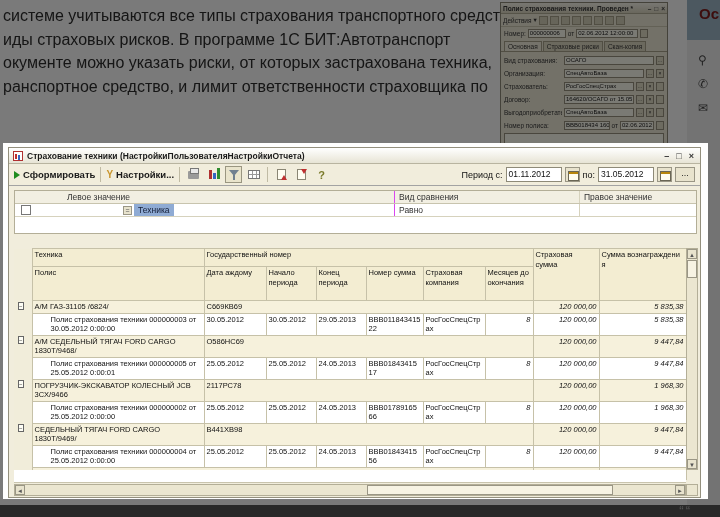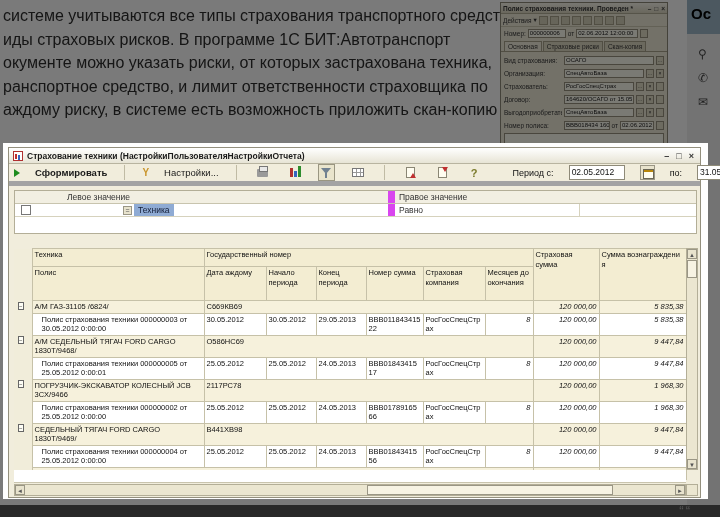--- a/index.html
+++ b/index.html
@@ -4,22 +4,22 @@
 <style>
   html,body{margin:0;padding:0;}
   .stage{position:relative;width:720px;height:517px;overflow:hidden;background:#ffffff;
          font-family:"Liberation Sans", sans-serif;}
   .stage *{box-sizing:border-box;}
 
   
   .article{position:absolute;left:3px;top:4px;width:505px;font-size:16px;line-height:23.5px;
            color:#2e2e2e;white-space:nowrap;}
   .side-panel{position:absolute;left:687px;top:0;width:33px;height:505px;background:#f1f1f1;}
-  .side-head{height:34px;background:#9fb9c9;color:#000000;font-weight:bold;font-size:15px;
-             padding:5px 0 0 4px;}
+  .side-head{height:40px;background:#9fb9c9;color:#7f1d1d;font-weight:bold;font-size:15px;
+             padding:5px 0 0 12px;}
   .side-icons{padding:8px 0 0 11px;color:#4a4a4a;font-size:12px;line-height:24px;}
   .bottom-bar{position:absolute;left:0;top:505px;width:720px;height:12px;background:#565656;}
   .bottom-bar .quotes{position:absolute;right:28px;top:-2px;color:#a9a9a9;font-size:13px;letter-spacing:2px;}
 
   
   .dlg{position:absolute;left:500px;top:2px;width:168px;height:150px;background:#f0ecda;
        border:1px solid #8f8b7a;font-size:6.5px;color:#3a3a3a;}
   .dlg-title{display:flex;align-items:center;height:11px;background:linear-gradient(#fbf9ef,#ddd8c2);
              border-bottom:1px solid #b5b09a;font-weight:bold;padding:0 2px;gap:2px;}
   .dlg-title .t{flex:1;overflow:hidden;white-space:nowrap;}
@@ -49,24 +49,24 @@
   .win{position:absolute;left:5px;top:4px;width:693px;height:351px;background:#f1eddc;
        border:1px solid #94907e;font-size:9px;color:#1a1a1a;}
   .win-title{display:flex;align-items:center;height:16px;background:linear-gradient(#ffffff,#e7e4d5);
              border-bottom:1px solid #b8b4a0;padding:0 4px;gap:4px;}
   .win-title .t{flex:1;font-weight:bold;font-size:8.5px;white-space:nowrap;overflow:hidden;}
   .win-ico{width:10px;height:10px;background:#fff;border:1px solid #b03030;position:relative;flex:none;}
   .win-ico::after{content:"";position:absolute;left:1px;bottom:1px;width:2px;height:5px;background:#c03030;
                   box-shadow:3px 1px 0 #3565c0;}
   .win-ctrl{display:flex;gap:7px;font-size:9px;font-weight:bold;color:#333;margin-right:2px;}
 
-  .toolbar{display:flex;align-items:center;height:22px;padding:0 5px;gap:15px;
-           border-bottom:5px solid #a3a3a3;}
+  .toolbar{display:flex;align-items:center;height:22px;padding:0 5px;gap:3px;
+           border-bottom:1px solid #a3a3a3;}
   .tlabel{font-size:9.5px;font-weight:bold;}
-  .tlabel2{font-size:9.5px;}
+  .tlabel2{font-size:9.5px;font-weight:bold;}
   .sep{width:1px;height:15px;background:#c0bba4;margin:0 2px;flex:none;}
   .tbtn{width:17px;height:17px;display:flex;align-items:center;justify-content:center;
         border:1px solid transparent;flex:none;}
   .tbtn.active{background:#e9e4cc;border-color:#9a9681;}
   .ic-run{width:0;height:0;border-left:6px solid #1e8c1e;border-top:4px solid transparent;
           border-bottom:4px solid transparent;flex:none;}
   .ic-wrench{color:#c9952c;font-weight:bold;font-size:10px;flex:none;}
   .ic-printer{width:11px;height:8px;background:#9a9a9a;border-radius:1px;position:relative;}
   .ic-printer::before{content:"";position:absolute;left:2px;top:-3px;width:7px;height:4px;background:#e8e8e8;
                       border:1px solid #777;}
@@ -96,21 +96,21 @@
   .calbtn::after{content:"";position:absolute;left:2px;top:3px;width:9px;height:8px;border:1px solid #6a6655;
       background:linear-gradient(to bottom,#b8860b 2px,#fffdf0 2px);}
   .dotbtn{width:20px;height:15px;background:#e8e3cd;border:1px solid #9a9685;font-size:9px;
           line-height:10px;text-align:center;flex:none;}
 
   
   .filterbox{position:absolute;left:5px;top:42px;width:683px;height:44px;background:#fff;
              border:1px solid #b3ae97;}
   .frow{display:flex;height:13px;border-bottom:1px solid #d6d2bd;font-size:8.5px;color:#333;}
   .frow.head{background:#f2efe2;border-bottom:1px solid #c8c4ae;}
-  .fc1{width:380px;border-right:7px solid #d946ef;display:flex;align-items:center;}
+  .fc1{width:380px;border-right:1px solid #d946ef;display:flex;align-items:center;}
   .fc2{width:185px;border-right:1px solid #d6d2bd;padding-left:4px;display:flex;align-items:center;}
   .fc3{flex:1;padding-left:4px;display:flex;align-items:center;}
   .frow.head .fc1{padding-left:52px;}
   .fcheck{width:10px;height:10px;border:1px solid #777;background:#fff;margin-left:6px;flex:none;}
   .felem{margin-left:92px;width:9px;height:9px;border:1px solid #9a9685;background:#e8e3cd;
          font-size:7px;line-height:7px;text-align:center;color:#555;flex:none;}
   .fchip{background:#8fabd4;color:#141e38;padding:1px 4px;margin-left:2px;}
 
   
   .rtable{position:absolute;left:5px;top:100px;border-collapse:collapse;table-layout:fixed;
@@ -118,21 +118,21 @@
   .rtable th,.rtable td{border:1px solid #c6c1a8;padding:1px 2px;vertical-align:top;overflow:hidden;}
   .rtable th{background:#f3edd2;font-weight:normal;text-align:left;}
   .rtable col.cg{width:18px;}
   .rtable td.gut{background:#f1edda;border-top:none;border-bottom:none;border-left:none;padding:0;}
   .exp{width:8px;height:8px;border:1px solid #666;background:#fdfdf5;font-size:6px;line-height:6px;
        text-align:center;color:#333;margin:1px 0 0 4px;}
   .branch{display:block;width:1px;height:100%;background:#a39e8a;margin-left:8px;}
   tr.group td{background:#f6f1dc;}
   tr.total td{background:#f6f1dc;font-weight:bold;font-size:8px;}
   tr.detail td{background:#fff;}
-  td.ind{padding-left:9px;}
+  td.ind{padding-left:18px;}
   td.num{text-align:right;font-style:italic;}
   td.brk{word-break:break-all;}
   th.brk{word-break:break-all;margin-left:7px;}
   .underrun{position:absolute;left:5px;top:322px;width:672px;height:13px;background:#fff;
             border-bottom:1px solid #c9c4ad;}
 
   
   .vscroll{position:absolute;left:677px;top:100px;width:12px;height:222px;background:#ebe6d0;
            border:1px solid #b3ae97;}
   .vscroll .up,.vscroll .dn{position:absolute;left:0;width:10px;height:10px;font-size:6px;
@@ -155,21 +155,20 @@
 </head>
 <body>
 
 <div class="stage">
 
   <div class="article">
     <div> системе учитываются все типы страхования транспортного средства,</div>
     <div>иды страховых рисков. В программе 1С БИТ:Автотранспорт</div>
     <div>окументе можно указать риски, от которых застрахована техника,</div>
     <div>ранспортное средство, и лимит ответственности страховщика по</div>
-    <div>аждому риску, в системе есть возможность приложить скан-копию</div>
   </div>
 
   <div class="side-panel">
     <div class="side-head">Ос</div>
     <div class="side-icons">
       <div>⚲</div>
       <div>✆</div>
       <div>✉</div>
     </div>
   </div>
@@ -294,31 +293,32 @@
           <span class="ic-doc up"></span>
         </span>
         <span class="tbtn">
           <span class="ic-doc down"></span>
         </span>
         <span class="tbtn">
           <span class="ic-help">?</span>
         </span>
         <span class="tspacer"></span>
         <span class="plabel">Период с:</span>
-        <span class="pinput">02.05.2012</span>
+        <span class="pinput">01.11.2012</span>
         <span class="calbtn"></span>
         <span class="plabel">по:</span>
         <span class="pinput">31.05.2012</span>
         <span class="calbtn"></span>
         <span class="dotbtn">...</span>
       </div>
 
       <div class="filterbox">
         <div class="frow head">
           <div class="fc1">Левое значение</div>
+          <div class="fc2">Вид сравнения</div>
           <div class="fc3">Правое значение</div>
         </div>
         <div class="frow">
           <div class="fc1">
             <span class="fcheck"></span>
             <span class="felem">=</span>
             <span class="fchip">Техника</span>
           </div>
           <div class="fc2">Равно</div>
           <div class="fc3"></div>

